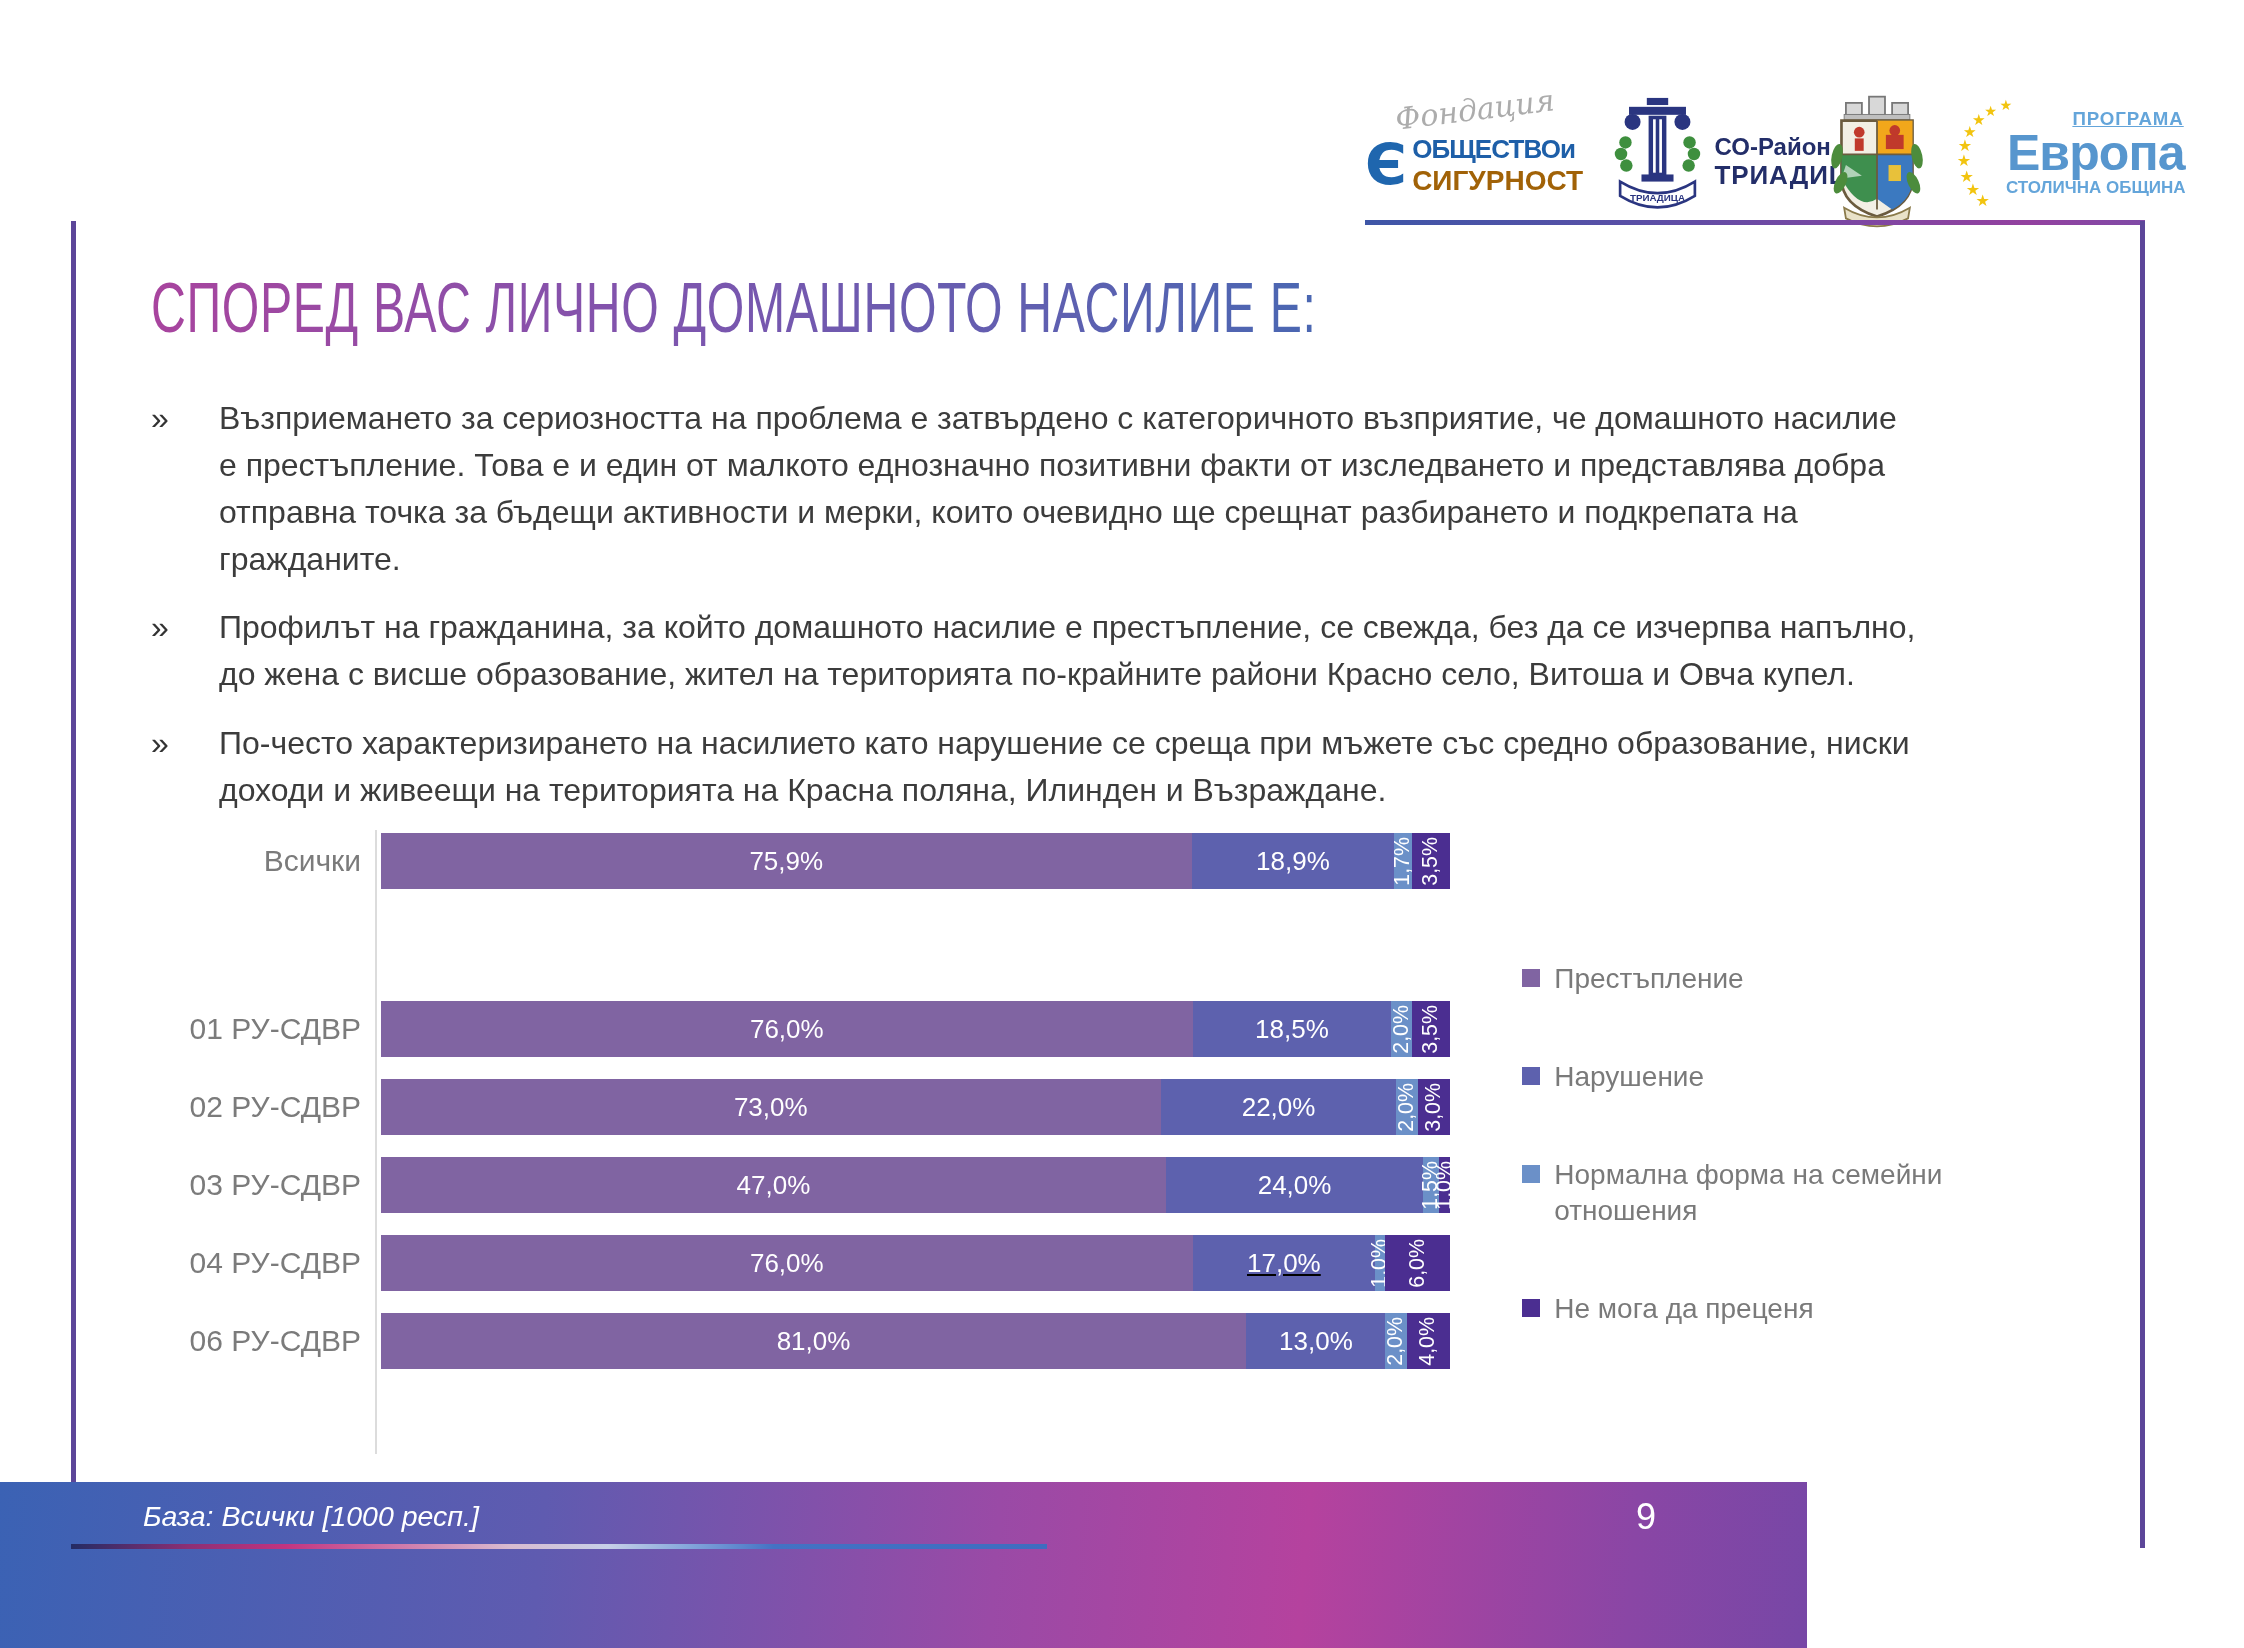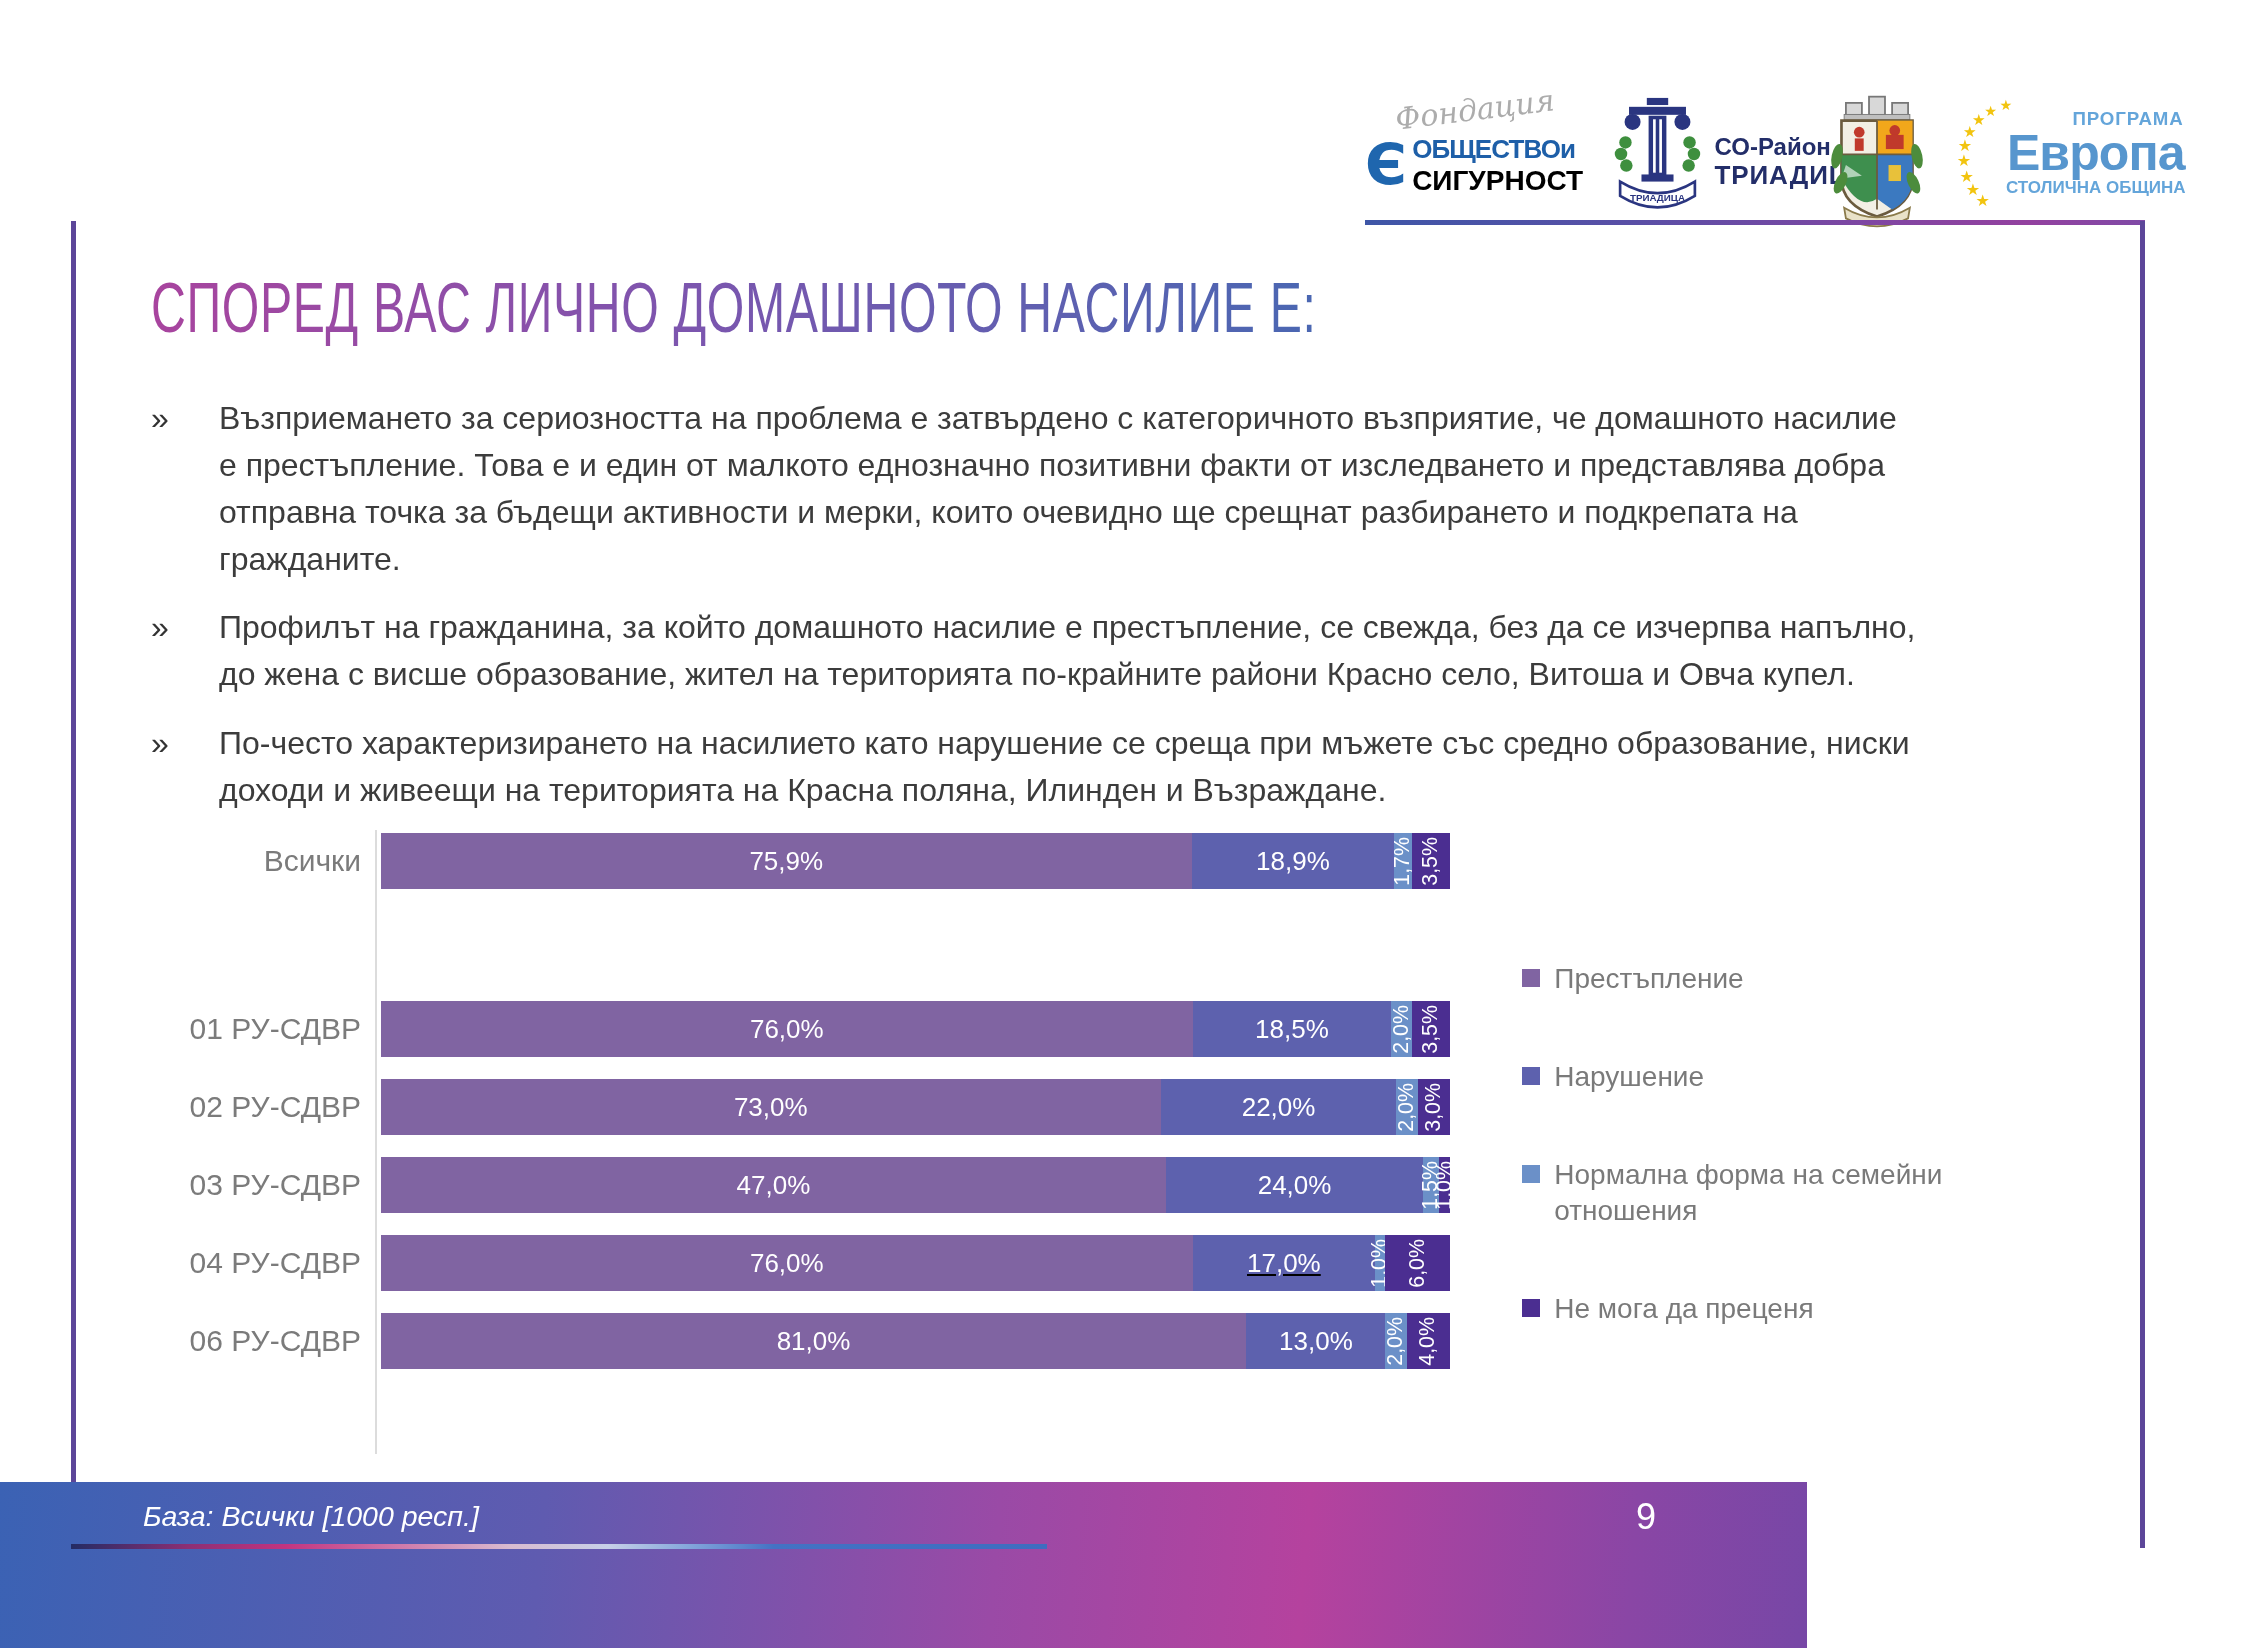--- a/index.html
+++ b/index.html
@@ -18,30 +18,30 @@
   .logos-row{position:absolute;left:1365px;top:94px;width:784px;height:143px;}
   .logo{position:absolute;}
   .logo-foundation{left:0;top:12.5px;width:214px;}
   .foundation-script{position:absolute;left:30px;top:-14.3px;font-family:"DejaVu Serif",serif;
     font-style:italic;font-size:30px;color:#ACACAC;transform:rotate(-7deg);white-space:nowrap;}
   .foundation-main{display:flex;align-items:center;margin-top:27px;}
   .foundation-icon{font-size:57px;font-weight:bold;color:#1F66AE;line-height:52px;margin-right:5.3px;
     font-family:"DejaVu Sans",sans-serif;}
   .foundation-text{display:flex;flex-direction:column;}
   .foundation-line1{font-size:26px;font-weight:bold;color:#1E5FA8;letter-spacing:-0.9px;}
-  .foundation-line2{font-size:28px;font-weight:bold;color:#000000;letter-spacing:0;}
+  .foundation-line2{font-size:28px;font-weight:bold;color:#a16207;letter-spacing:0;}
   .logo-triadica{left:248px;top:1.8px;display:flex;align-items:center;}
   .triadica-text{margin-left:12.5px;display:flex;flex-direction:column;line-height:1.15;}
   .triadica-line1{font-size:24px;font-weight:bold;color:#232E69;}
   .triadica-line2{font-size:26px;font-weight:bold;color:#232E69;letter-spacing:0.9px;}
   .logo-sofia{left:463px;top:0;}
   .logo-europe{left:595px;top:9px;width:187px;height:125px;}
   .europe-stars{position:absolute;left:-5.3px;top:-7.1px;}
   .europe-text{position:absolute;left:46px;top:5.3px;display:flex;flex-direction:column;align-items:center;}
-  .europe-small1{font-size:18.7px;font-weight:bold;color:#64A5DA;letter-spacing:0.9px;align-self:flex-end;margin-right:1.8px;}
+  .europe-small1{font-size:18.7px;font-weight:bold;color:#64A5DA;letter-spacing:0.9px;align-self:flex-end;margin-right:1.8px;text-decoration:underline;}
   .europe-big{font-size:50px;font-weight:bold;color:#5796CE;line-height:0.95;letter-spacing:-0.9px;}
   .europe-small2{font-size:17px;font-weight:bold;color:#64A5DA;white-space:nowrap;}
   
   .title{
     position:absolute;left:151px;top:267px;white-space:nowrap;
     font-size:71px;font-weight:400;letter-spacing:0.9px;
     transform:scaleX(0.68);transform-origin:left top;
     background:linear-gradient(90deg,#A8449E 0%,#7D55AE 45%,#4A67B2 100%);
     -webkit-background-clip:text;background-clip:text;color:transparent;
   }

